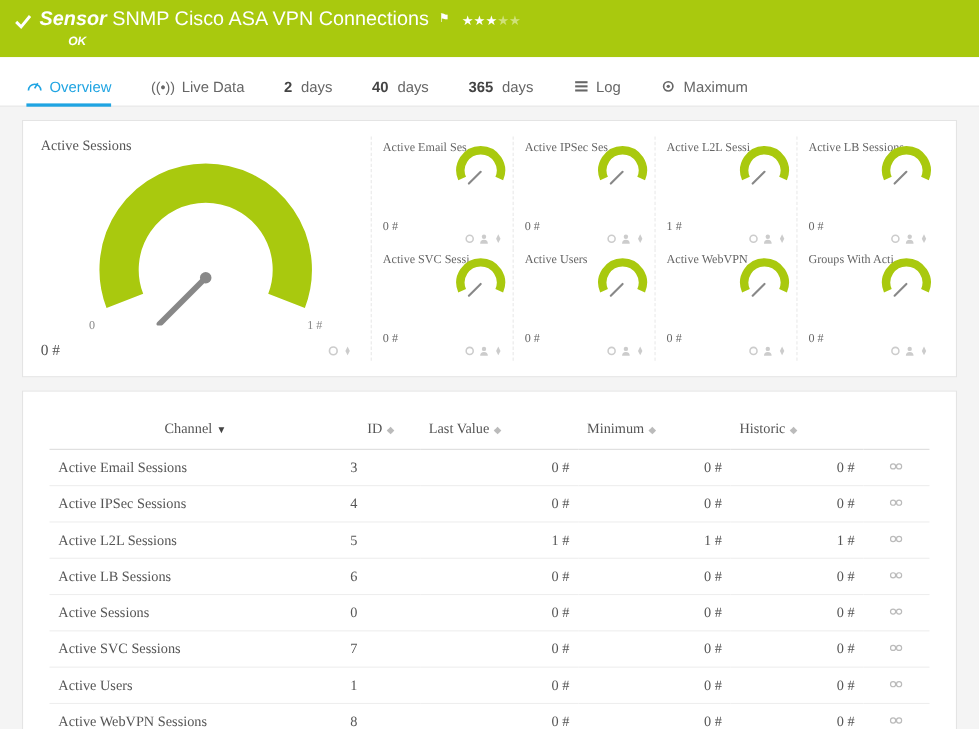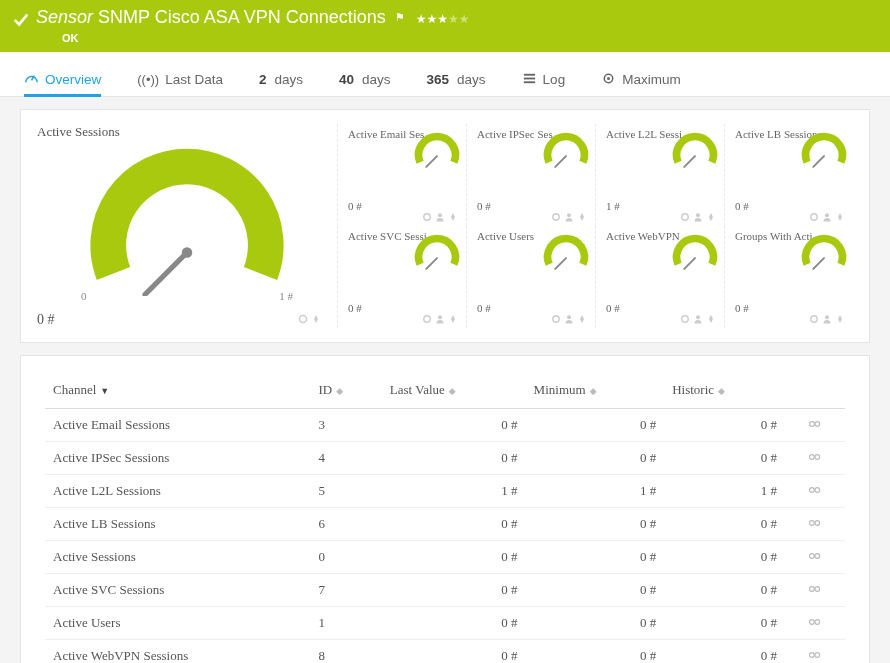--- a/index.html
+++ b/index.html
@@ -24,24 +24,24 @@
     color:#fff;
     padding:6px 12px 8px 12px;
     display:flex;
     align-items:flex-start;
   }
   .hdr-check{
     width:18px;height:18px;margin-top:4px;margin-right:6px;
   }
   .hdr-check svg{stroke:#fff;}
   .hdr-title{font-size:18px;line-height:22px;}
-  .hdr-title .sensor{font-style:italic;font-weight:400;}
+  .hdr-title .sensor{font-style:italic;font-weight:700;}
   .hdr-title .name{font-weight:400;margin-top:28px;}
   .hdr-sup{font-size:11px;margin-left:4px;vertical-align:top;}
-  .hdr-status{font-size:11px;font-weight:700;margin-left:26px;margin-top:2px;}
+  .hdr-status{font-size:11px;font-weight:700;margin-left:26px;margin-top:2px;font-style:italic;}
   .stars{display:inline-block;margin-left:6px;vertical-align:top;}
   .stars span{color:#fff;font-size:12px;}
   .stars .empty{color:rgba(255,255,255,.45);}
   
   .tabs{
     background:#fff;
     padding:18px 24px 0 24px;
     display:flex;
     gap:36px;
     border-bottom:1px solid var(--border);
@@ -90,21 +90,21 @@
   .small-value{font-size:11px;color:#666;position:absolute;left:10px;bottom:14px;}
   .mini-icons{
     position:absolute;right:8px;bottom:4px;display:flex;gap:3px;
   }
   .mini-icons span{width:10px;height:10px;display:inline-flex;align-items:center;justify-content:center;color:#ccc;}
   .mini-icons svg{width:10px;height:10px;}
   
   .tbl-panel{padding:20px 24px;}
   table{width:100%;border-collapse:collapse;font-size:13px;}
   th{
-    text-align:left;font-weight:400;color:#555;
+    text-align:center;font-weight:400;color:#555;
     padding:6px 8px 10px 8px;
     border-bottom:1px solid #ddd;
     white-space:nowrap;
   }
   th.r{text-align:left;}
   td{
     padding:8px 8px;
     border-bottom:1px solid #eee;
     color:#555;
   }
@@ -137,21 +137,21 @@
 <div class="tabs" id="tabs">
     <div class="tab active">
       <span><svg viewBox="0 0 16 16">
           <path d="M2 13a6 6 0 1 1 12 0" fill="none" stroke="currentColor" stroke-width="1.6"></path>
           <line x1="8" y1="11" x2="11" y2="6" stroke="currentColor" stroke-width="1.6"></line>
         </svg></span>
       <span>Overview</span>
     </div>
     <div class="tab">
       <span><span style="font-size:13px">((•))</span></span>
-      <span>Last Data</span>
+      <span>Live Data</span>
     </div>
     <div class="tab">
       <span class="num">2</span>
       <span>days</span>
     </div>
     <div class="tab">
       <span class="num">40</span>
       <span>days</span>
     </div>
     <div class="tab">

